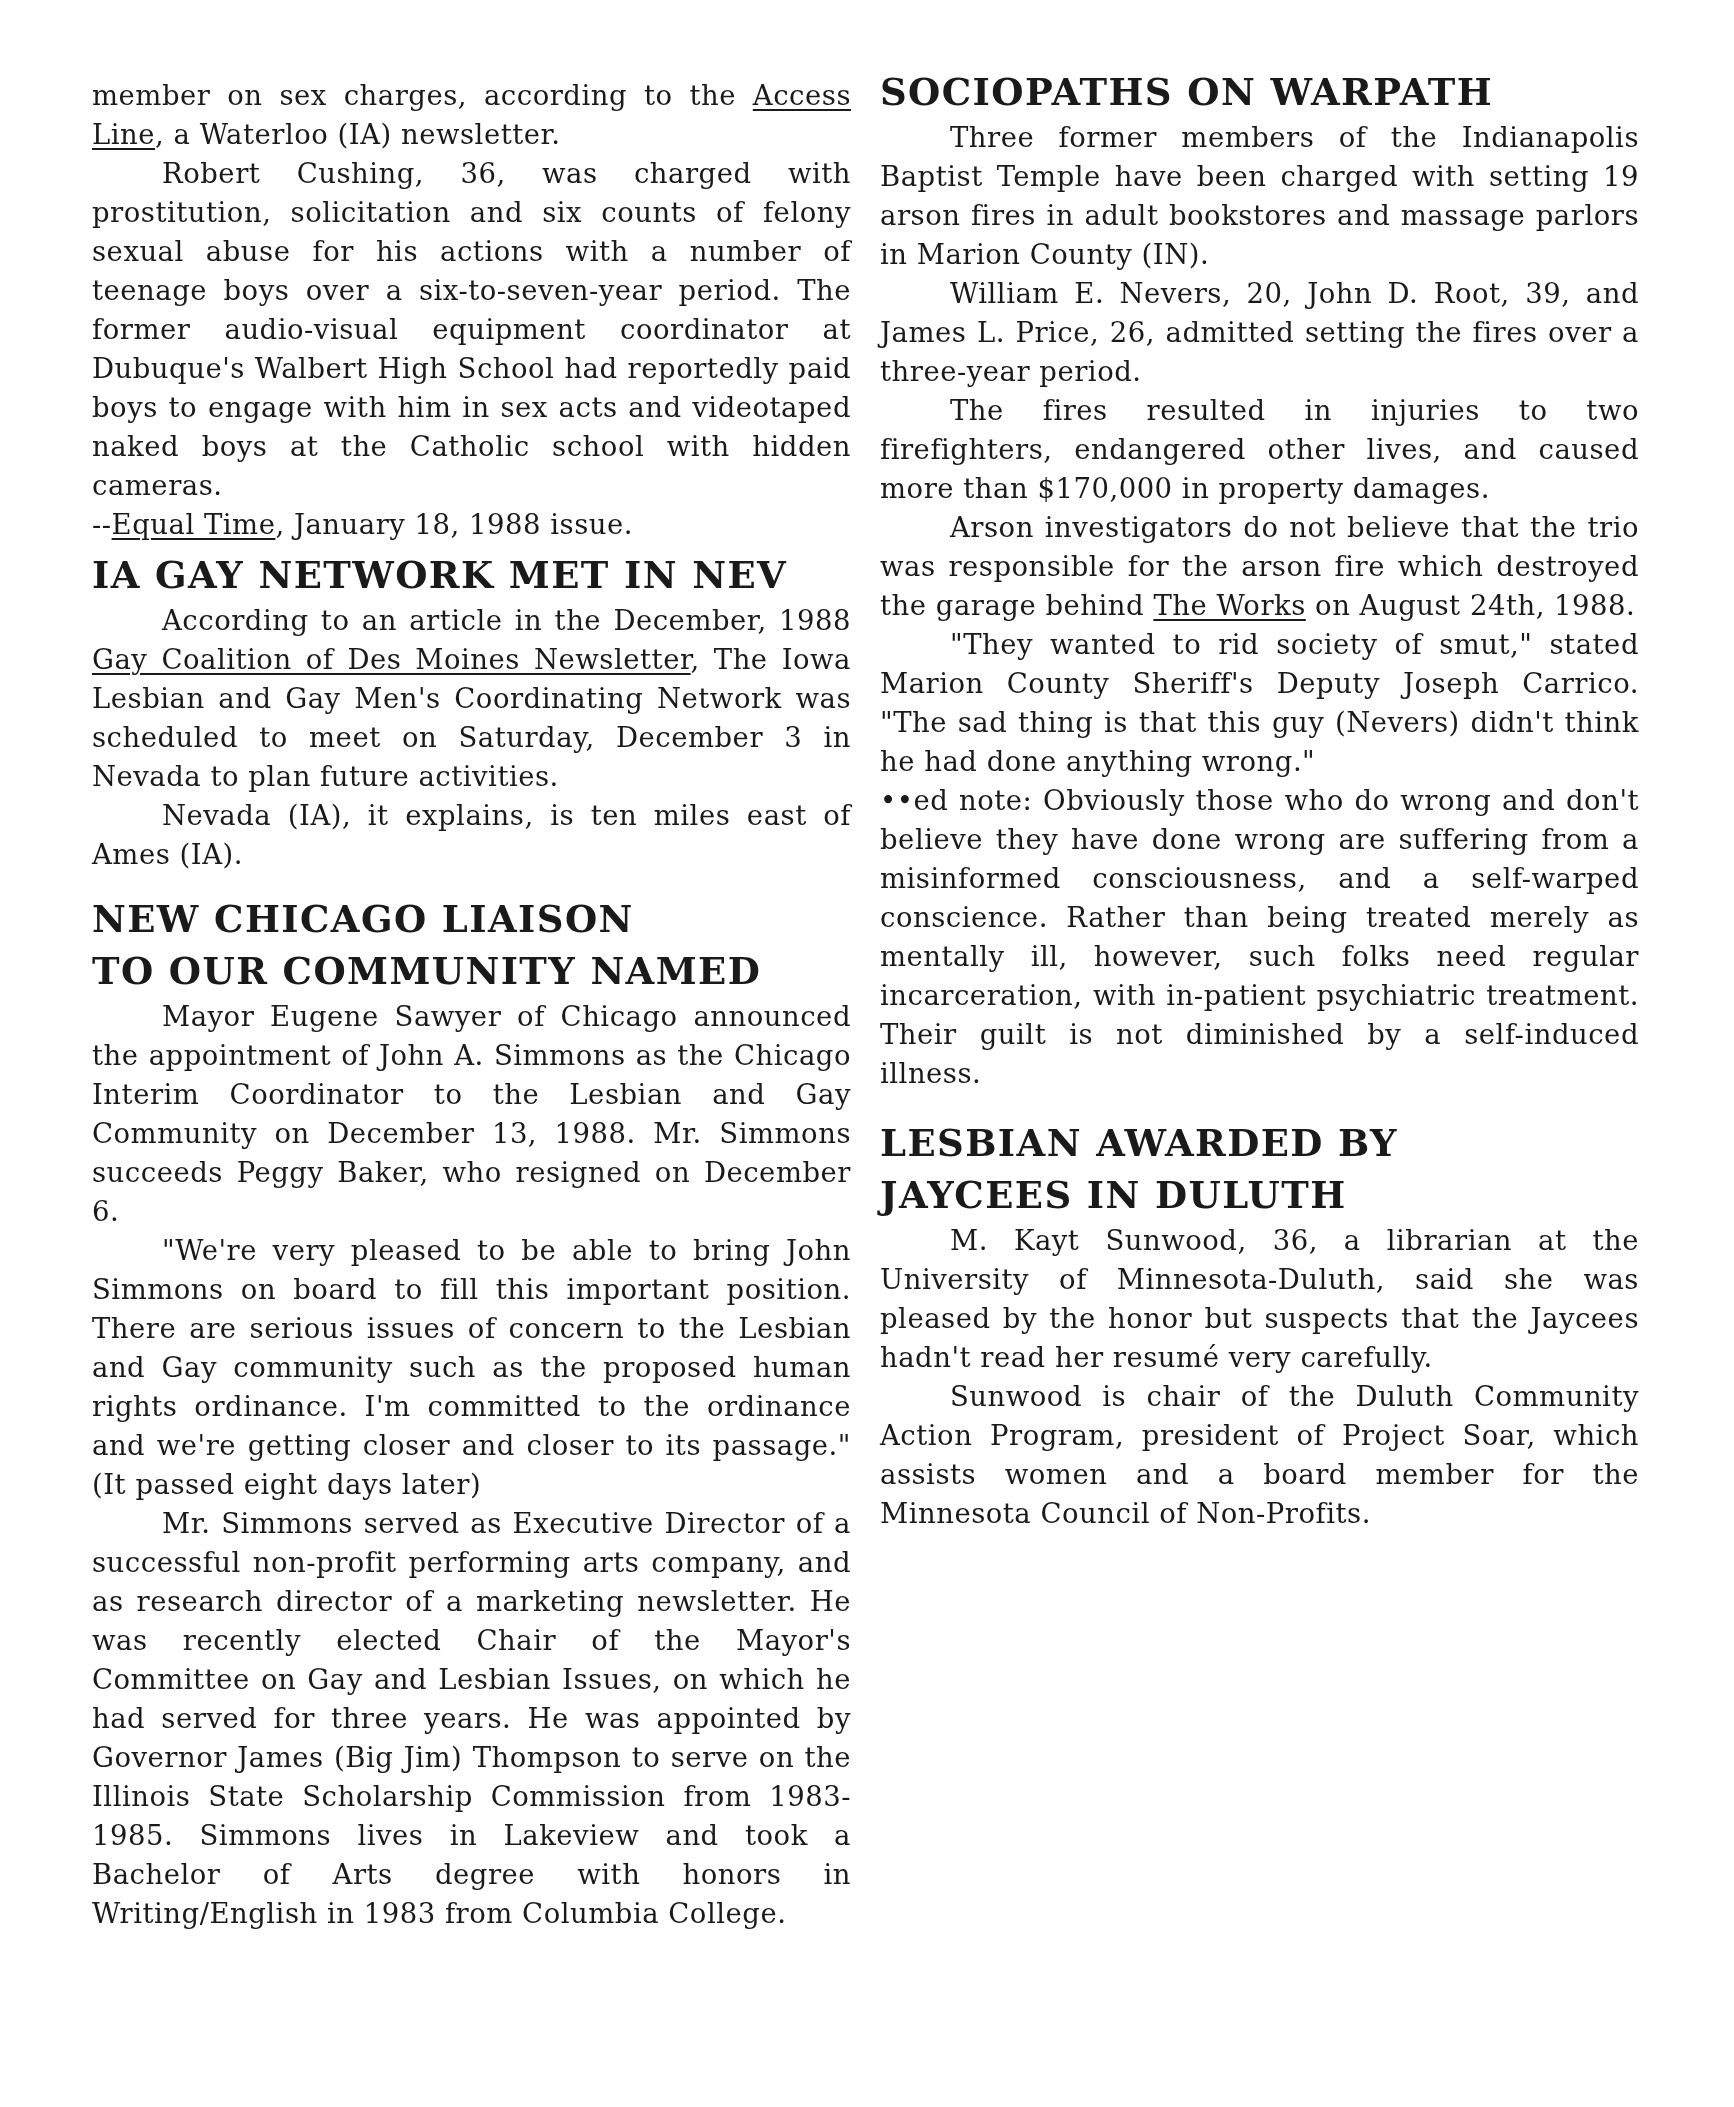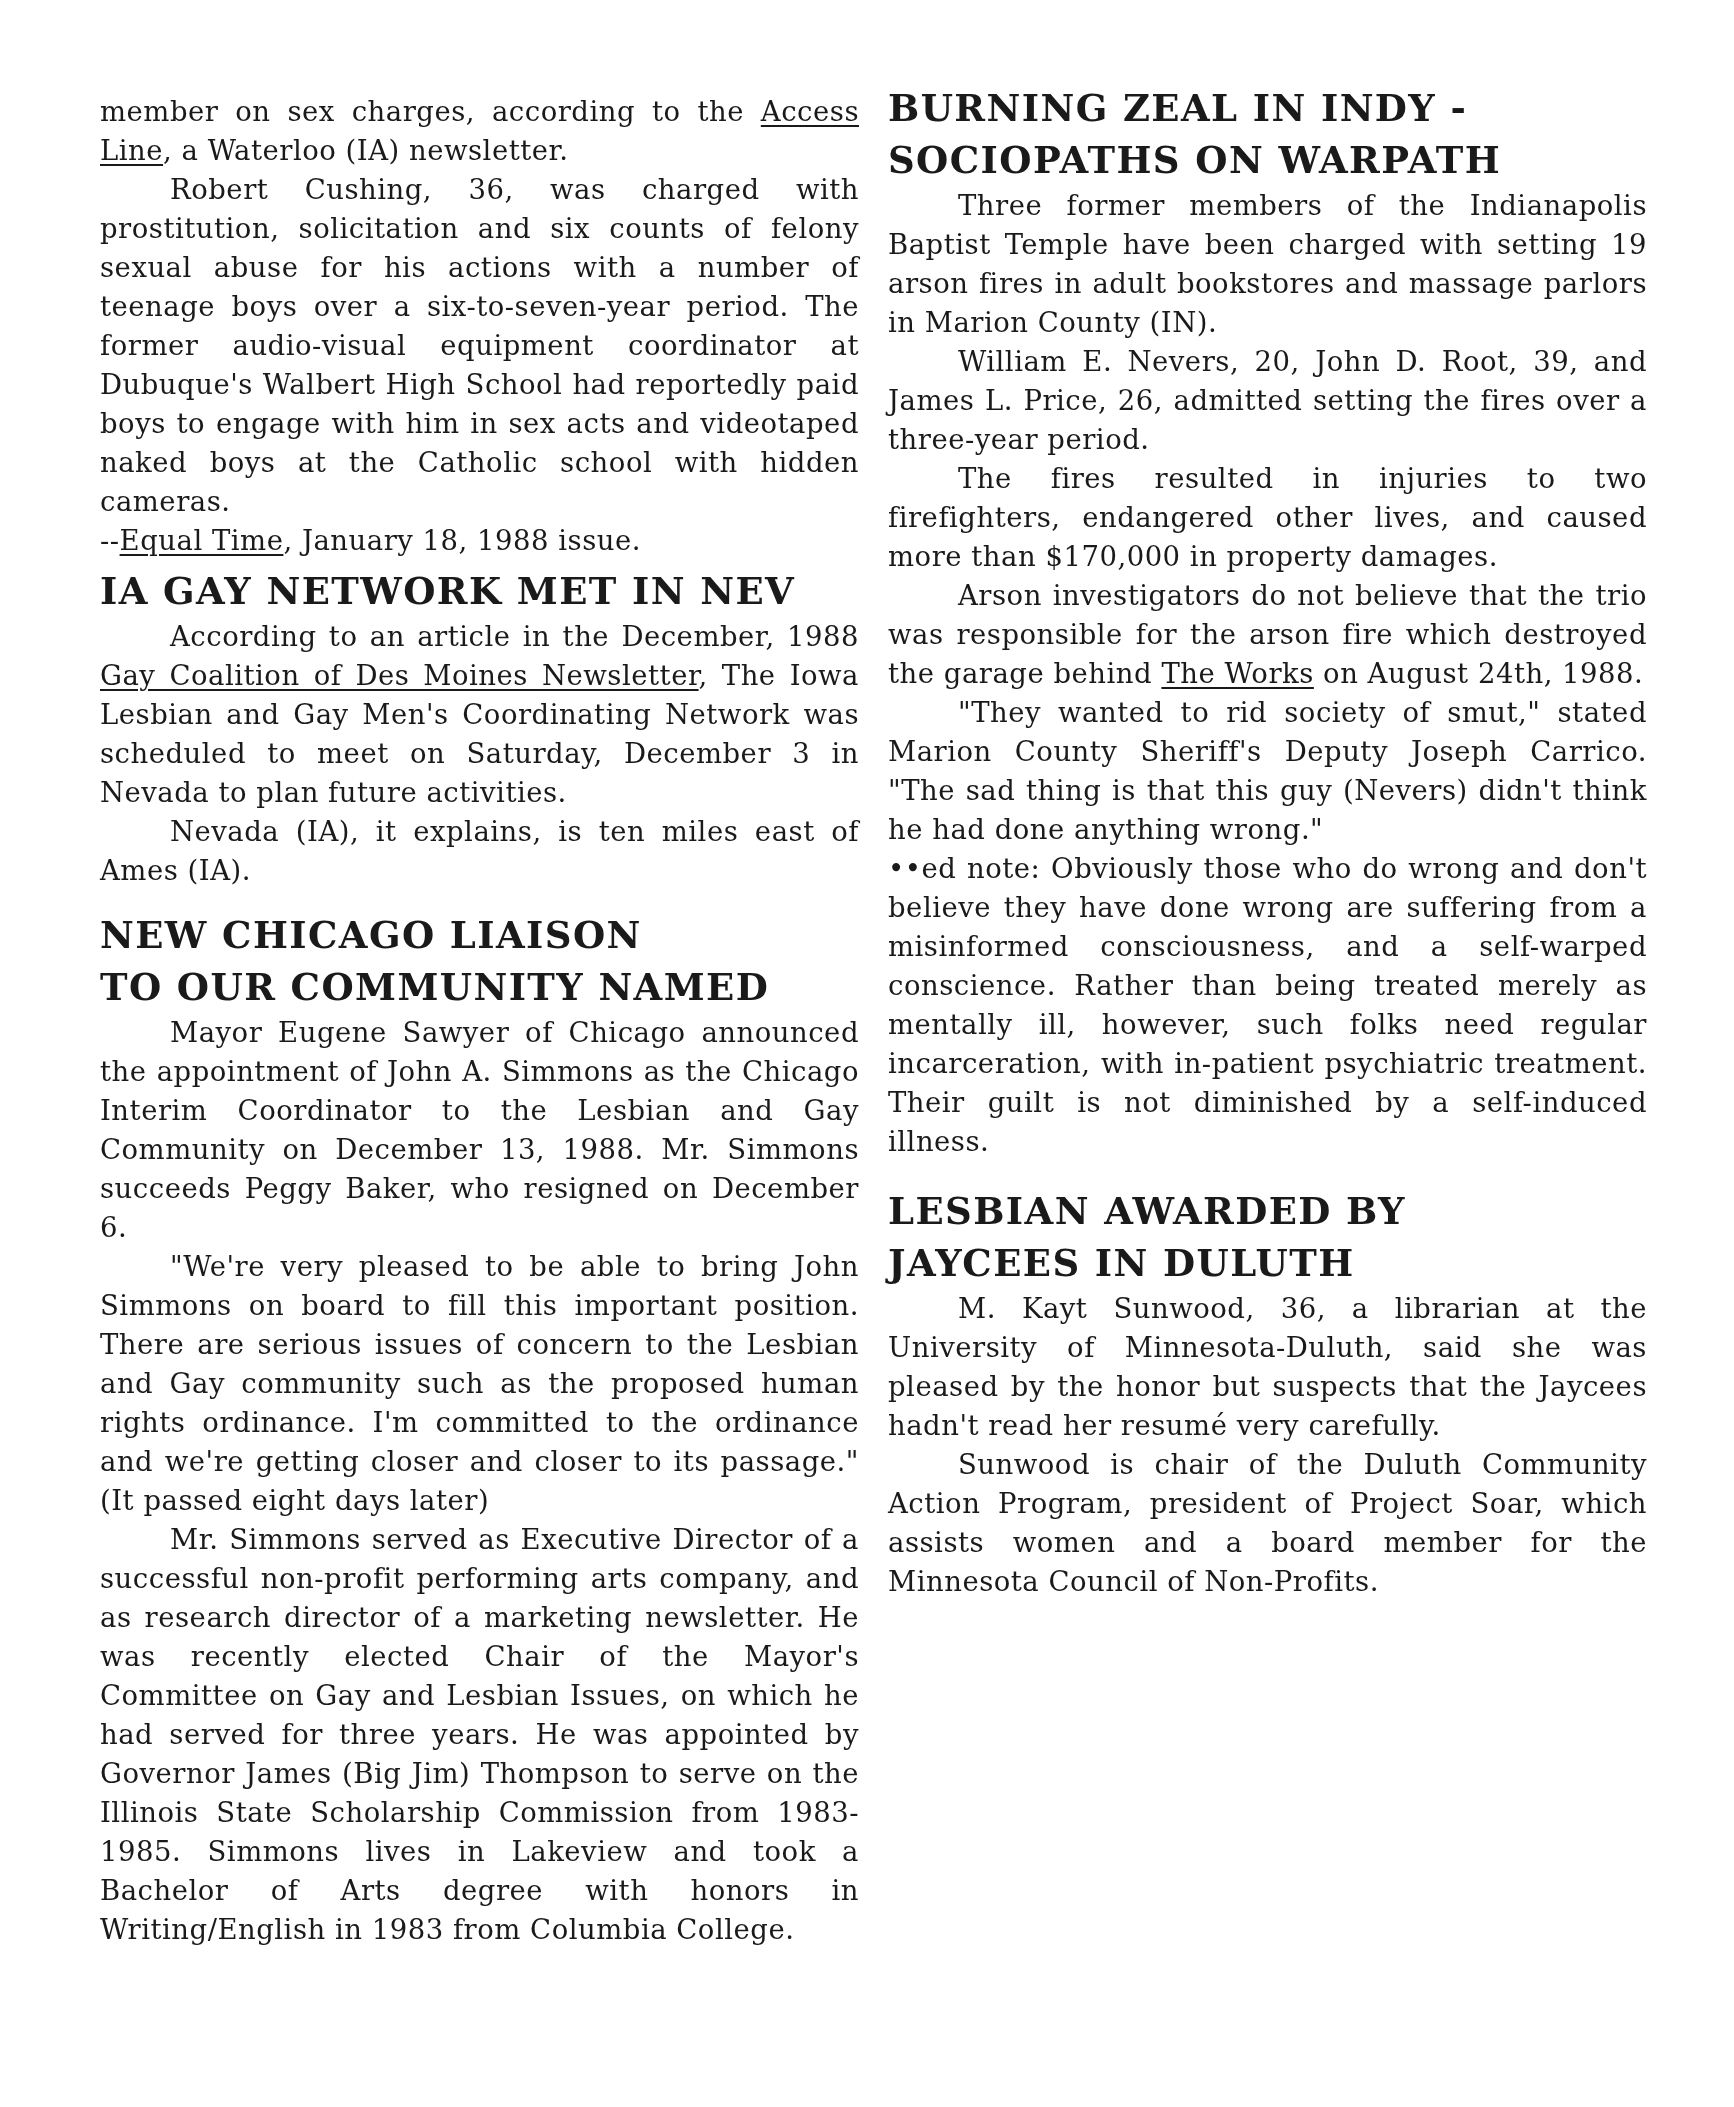--- a/index.html
+++ b/index.html
@@ -1,20 +1,20 @@
 <!DOCTYPE html>
 <html style="font-size:7.7px"><head>
 <meta charset="utf-8">
 <style>
   html, body { margin: 0; padding: 0; background: #ffffff; }
   body { width: 1735px; height: 2108px; position: relative; overflow: hidden; color: #1a1a1a; }
   .col {
-    position: absolute; top: 92px; width: 759px;
+    position: absolute; top: 76px; width: 759px;
     font-family: "DejaVu Serif", serif; font-size: 27.5px; line-height: 39px;
-    text-align: justify; letter-spacing: 0.5px; margin-left: 8px;
+    text-align: justify; letter-spacing: 0.5px;
   }
   .col.left { left: 92px; }
   .col.right { left: 880px; width: 759px; }
   p { margin: 0; text-indent: 70px; }
   p.noindent { text-indent: 0; }
   .source { text-indent: 0; text-align: left; }
   u, .ul { text-decoration: underline; text-decoration-thickness: 1.9px; text-underline-offset: 3.9px; }
   h2 {
     margin: 0; font-family: "DejaVu Serif", serif; font-weight: bold;
     font-size: 37px; line-height: 52px; letter-spacing: 1.4px; text-align: left;
@@ -39,21 +39,20 @@
     <h2>NEW CHICAGO LIAISON</h2>
     <h2>TO OUR COMMUNITY NAMED</h2>
   </div>
   <p>Mayor Eugene Sawyer of Chicago announced the appointment of John A. Simmons as the Chicago Interim Coordinator to the Lesbian and Gay Community on December 13, 1988. Mr. Simmons succeeds Peggy Baker, who resigned on December 6.</p>
   <p>"We're very pleased to be able to bring John Simmons on board to fill this important position. There are serious issues of concern to the Lesbian and Gay community such as the proposed human rights ordinance. I'm committed to the ordinance and we're getting closer and closer to its passage." (It passed eight days later)</p>
   <p>Mr. Simmons served as Executive Director of a successful non-profit performing arts company, and as research director of a marketing newsletter. He was recently elected Chair of the Mayor's Committee on Gay and Lesbian Issues, on which he had served for three years. He was appointed by Governor James (Big Jim) Thompson to serve on the Illinois State Scholarship Commission from 1983-1985. Simmons lives in Lakeview and took a Bachelor of Arts degree with honors in Writing/English in 1983 from Columbia College.</p>
 </div>
 
 <div class="col right">
   <div style="margin-top:-9.6px;">
-    <h2>BURNING ZEAL IN INDY -</h2>
     <h2>SOCIOPATHS ON WARPATH</h2>
   </div>
   <p>Three former members of the Indianapolis Baptist Temple have been charged with setting 19 arson fires in adult bookstores and massage parlors in Marion County (IN).</p>
   <p>William E. Nevers, 20, John D. Root, 39, and James L. Price, 26, admitted setting the fires over a three-year period.</p>
   <p>The fires resulted in injuries to two firefighters, endangered other lives, and caused more than $170,000 in property damages.</p>
   <p><span>Arson investigators do not believe that the trio was responsible for the arson fire which destroyed the garage behind </span><span class="ul">The Works</span><span> on August 24th, 1988.</span></p>
   <p>"They wanted to rid society of smut," stated Marion County Sheriff's Deputy Joseph Carrico. "The sad thing is that this guy (Nevers) didn't think he had done anything wrong."</p>
   <p class="noindent">••ed note: Obviously those who do wrong and don't believe they have done wrong are suffering from a misinformed consciousness, and a self-warped conscience. Rather than being treated merely as mentally ill, however, such folks need regular incarceration, with in-patient psychiatric treatment. Their guilt is not diminished by a self-induced illness.</p>
 
   <div class="sp-lg">

